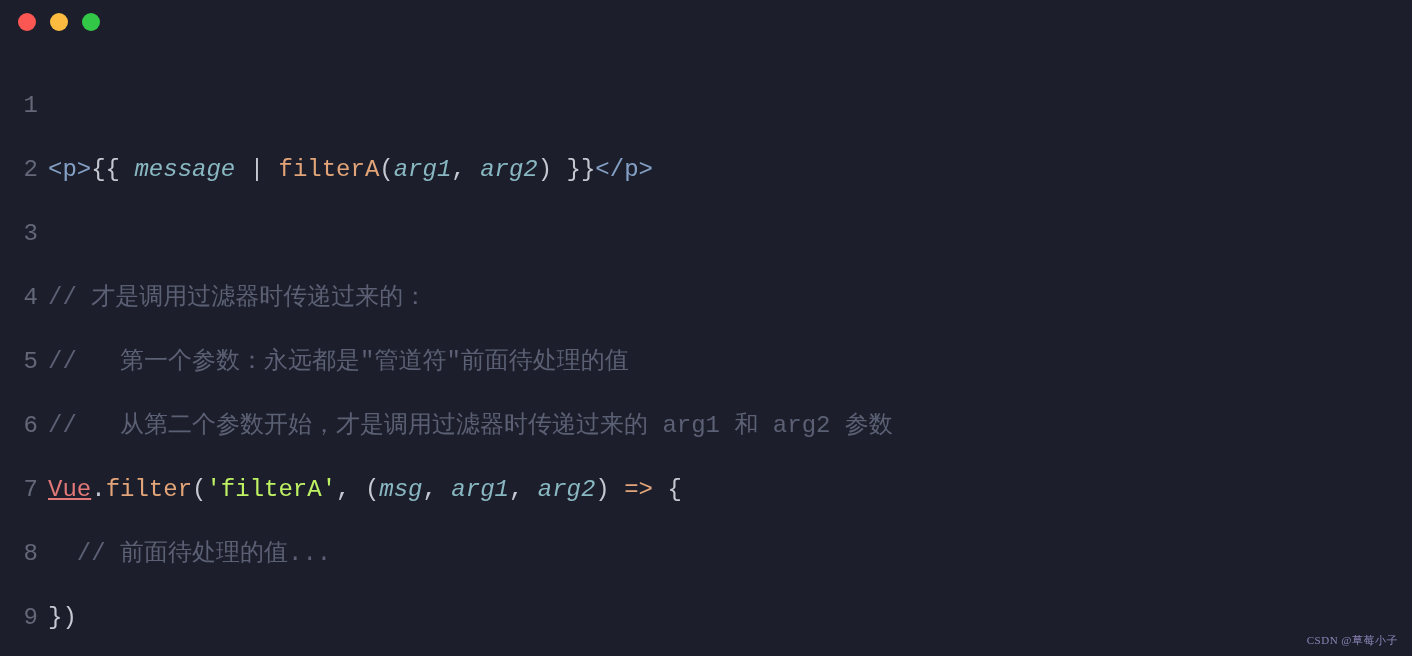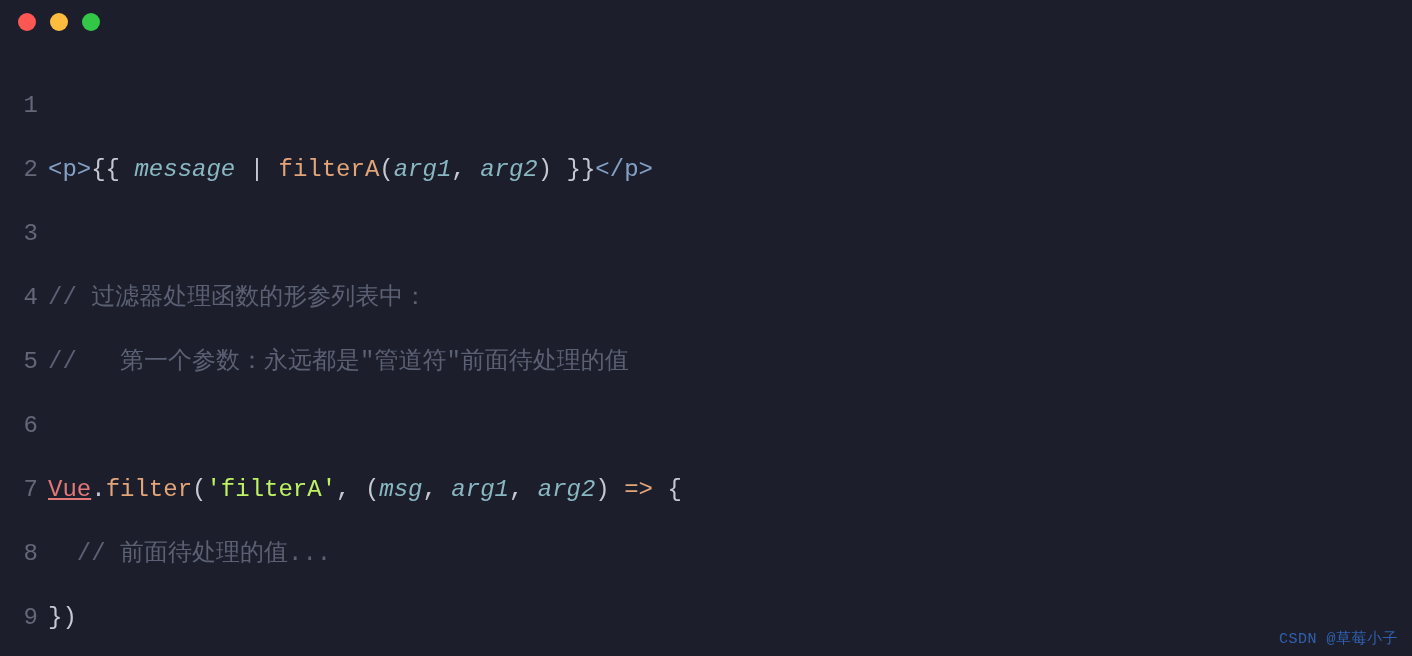--- a/index.html
+++ b/index.html
@@ -53,41 +53,41 @@
   .tok-var     { color: #89b8c2; font-style: italic; }
   .tok-func    { color: #e2a478; }
   .tok-str     { color: #bef264; }
   .tok-key     { color: #e27878; text-decoration: underline; }
   .tok-keyword { color: #e2a478; }
 
   .watermark {
     position: absolute;
     right: 14px;
     bottom: 8px;
-    font-family: Liberation Mono, monospace;
-    font-size: 15px;
-    color: #3b82f6;
+    font-family: Liberation Serif, serif;
+    font-size: 11px;
+    color: #c4b5fd;
     opacity: 0.65;
     letter-spacing: 0.5px;
   }
 </style>
 </head>
 <body>
 
 <div class="titlebar">
   <div class="traffic-dot dot-red"></div>
   <div class="traffic-dot dot-yellow"></div>
   <div class="traffic-dot dot-green"></div>
 </div>
 
 <div class="editor" id="editor">
     <div class="line"><span class="ln">1</span></div>
     <div class="line"><span class="ln">2</span><span><span class="tok-tag">&lt;p&gt;</span><span class="tok-punct">{{ </span><span class="tok-var">message</span><span class="tok-punct"> | </span><span class="tok-func">filterA</span><span class="tok-punct">(</span><span class="tok-var">arg1</span><span class="tok-punct">, </span><span class="tok-var">arg2</span><span class="tok-punct">) }}</span><span class="tok-tag">&lt;/p&gt;</span></span></div>
     <div class="line"><span class="ln">3</span><span></span></div>
-    <div class="line"><span class="ln">4</span><span><span class="tok-comment">// 过滤器处理函数的形参列表中：</span></span></div>
+    <div class="line"><span class="ln">4</span><span><span class="tok-comment">// 才是调用过滤器时传递过来的：</span></span></div>
     <div class="line"><span class="ln">5</span><span><span class="tok-comment">//   第一个参数：永远都是"管道符"前面待处理的值</span></span></div>
-    <div class="line"><span class="ln">6</span></div>
+    <div class="line"><span class="ln">6</span><span><span class="tok-comment">//   从第二个参数开始，才是调用过滤器时传递过来的 arg1 和 arg2 参数</span></span></div>
     <div class="line"><span class="ln">7</span><span><span class="tok-key">Vue</span><span class="tok-punct">.</span><span class="tok-func">filter</span><span class="tok-punct">(</span><span class="tok-str">'filterA'</span><span class="tok-punct">, (</span><span class="tok-var">msg</span><span class="tok-punct">, </span><span class="tok-var">arg1</span><span class="tok-punct">, </span><span class="tok-var">arg2</span><span class="tok-punct">) </span><span class="tok-keyword">=&gt;</span><span class="tok-punct"> {</span></span></div>
     <div class="line"><span class="ln">8</span><span><span class="tok-comment">  // 前面待处理的值...</span></span></div>
     <div class="line"><span class="ln">9</span><span><span class="tok-punct">})</span></span></div>
   </div>
 
 <div class="watermark">CSDN @草莓小子</div>
 
 </body></html>

